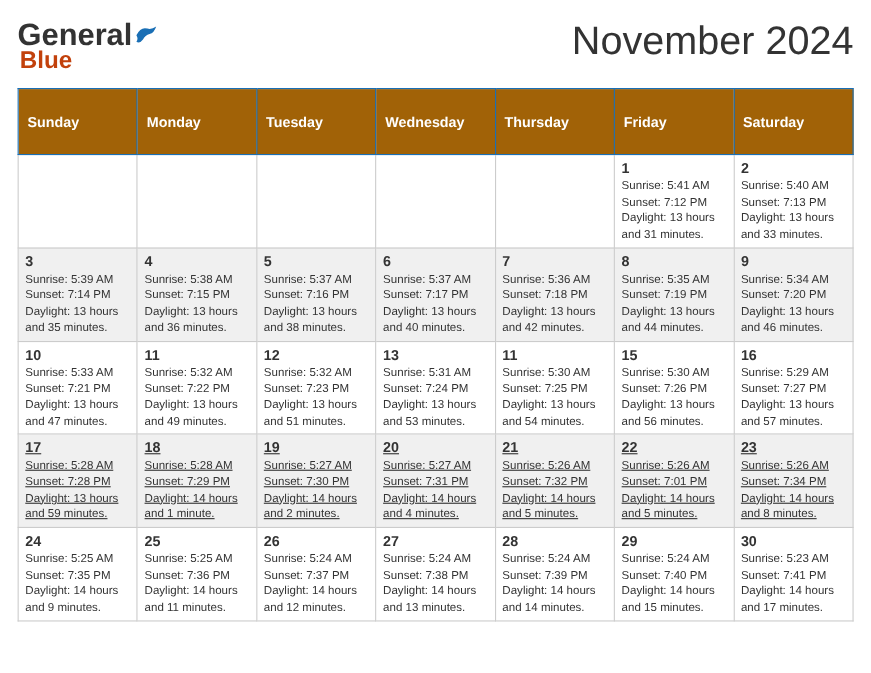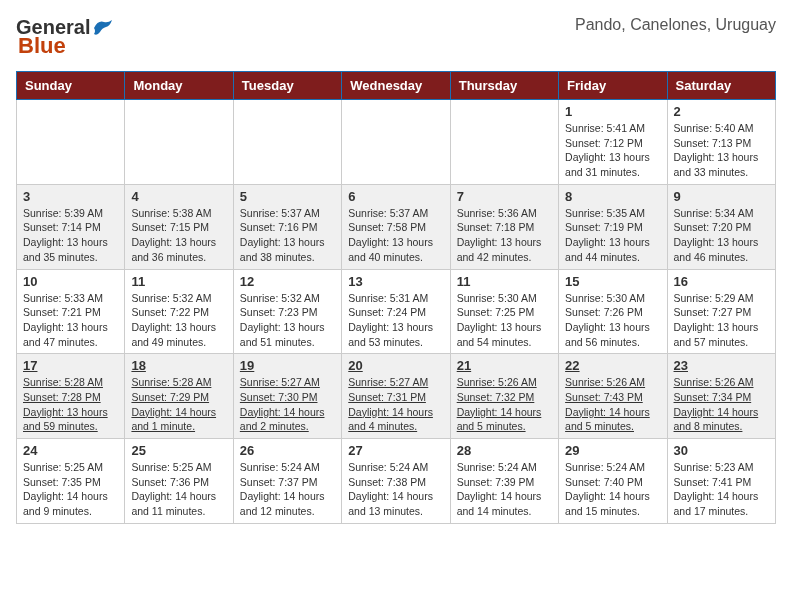--- a/index.html
+++ b/index.html
@@ -32,24 +32,24 @@
     .location-title {
       font-size: 16px;
       color: #555;
     }
     .calendar {
       width: 100%;
       border-collapse: collapse;
       border: 1px solid #ccc;
     }
     .calendar th {
-      background-color: #7f1d1d;
+      background-color: #a16207;
       color: #fff;
       text-align: left;
-      padding: 6px 8px;
+      padding: 22px 8px;
       font-size: 13px;
       font-weight: bold;
       border: 1px solid #1a6fb5;
     }
     .calendar td {
       vertical-align: top;
       padding: 4px 6px;
       border: 1px solid #ccc;
       width: calc(100% / 7);
       min-height: 80px;
@@ -87,29 +87,29 @@
     .row3 td { background: #ffffff; }
     .row4 td { background: #f0f0f0; text-decoration: underline; }
     .row5 td { background: #ffffff; }
   </style>
 </head>
 <body>
 
 <div class="header-area">
   <div class="logo">
     <div style="display:flex;align-items:center;gap:2px;">
-      <span style="font-size:20px;font-weight:bold;color:#333;">General</span>
+      <span style="font-size:28px;font-weight:bold;color:#333;">General</span>
       <svg width="22" height="18" viewBox="0 0 22 18" style="margin-top:-2px;">
         <path d="M2,10 Q6,2 12,4 Q16,5 20,2 Q18,8 14,9 Q10,10 8,14 Q5,18 2,16 Q4,13 2,10Z" fill="#1a6fb5"></path>
       </svg>
     </div>
     <span style="font-size:22px;font-weight:bold;color:#c2410c;margin-top:-6px;margin-left:2px;">Blue</span>
   </div>
   <div class="title-area">
-    <div class="location-title">Pando, Canelones, Uruguay</div>
+    <div class="month-title">November 2024</div>
   </div>
 </div>
 
 <table class="calendar">
   <thead>
     <tr>
     <th>Sunday</th>
         <th>Monday</th>
         <th>Tuesday</th>
         <th>Wednesday</th>
@@ -164,21 +164,21 @@
           <div class="day-info">
             <div>Sunrise: 5:37 AM</div>
             <div>Sunset: 7:16 PM</div>
             <div>Daylight: 13 hours and 38 minutes.</div>
           </div>
         </td>
         <td>
           <span class="day-num">6</span>
           <div class="day-info">
             <div>Sunrise: 5:37 AM</div>
-            <div>Sunset: 7:58 PM</div>
+            <div>Sunset: 7:17 PM</div>
             <div>Daylight: 13 hours and 40 minutes.</div>
           </div>
         </td>
         <td>
           <span class="day-num">7</span>
           <div class="day-info">
             <div>Sunrise: 5:36 AM</div>
             <div>Sunset: 7:18 PM</div>
             <div>Daylight: 13 hours and 42 minutes.</div>
           </div>
@@ -296,21 +296,21 @@
           <div class="day-info">
             <div>Sunrise: 5:26 AM</div>
             <div>Sunset: 7:32 PM</div>
             <div>Daylight: 14 hours and 5 minutes.</div>
           </div>
         </td>
         <td>
           <span class="day-num">22</span>
           <div class="day-info">
             <div>Sunrise: 5:26 AM</div>
-            <div>Sunset: 7:43 PM</div>
+            <div>Sunset: 7:01 PM</div>
             <div>Daylight: 14 hours and 5 minutes.</div>
           </div>
         </td>
         <td>
           <span class="day-num">23</span>
           <div class="day-info">
             <div>Sunrise: 5:26 AM</div>
             <div>Sunset: 7:34 PM</div>
             <div>Daylight: 14 hours and 8 minutes.</div>
           </div>

